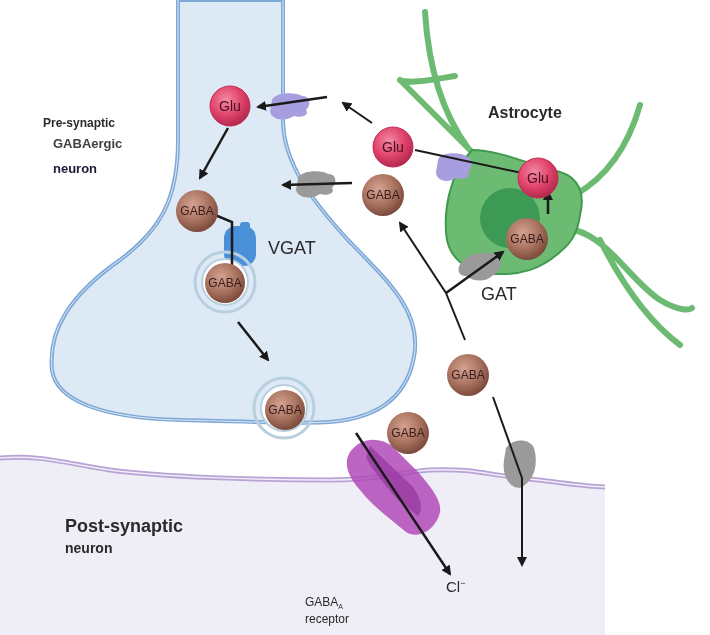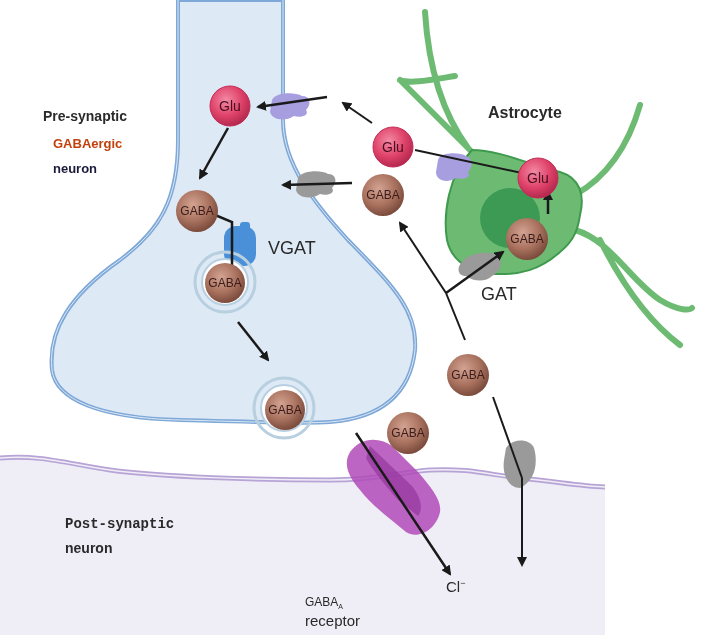--- a/index.html
+++ b/index.html
@@ -135,28 +135,28 @@
     <circle cx="468" cy="375" r="21" fill="url(#gabaGrad)"></circle>
     <text x="468" y="375" class="mol-text">GABA</text>
   </g>
   <g>
     <circle cx="408" cy="433" r="21" fill="url(#gabaGrad)"></circle>
     <text x="408" y="433" class="mol-text">GABA</text>
   </g>
 </svg>
 
 
-<div class="lbl bold" style="left:43px;top:108px;font-size:14px;">Pre-synaptic</div>
-<div class="lbl bold" style="left:53px;top:136px;font-size:13px;color:#c2410c;">GABAergic</div>
+<div class="lbl bold" style="left:43px;top:116px;font-size:12px;">Pre-synaptic</div>
+<div class="lbl bold" style="left:53px;top:136px;font-size:13px;color:#404040;">GABAergic</div>
 <div class="lbl bold" style="left:53px;top:161px;font-size:13px;color:#1a1a3a;">neuron</div>
 <div class="lbl bold" style="left:488px;top:104px;font-size:16px;">Astrocyte</div>
 <div class="lbl" style="left:268px;top:238px;font-size:18px;">VGAT</div>
 <div class="lbl" style="left:481px;top:284px;font-size:18px;">GAT</div>
-<div class="lbl bold" style="left:65px;top:516px;font-size:14px;font-family:Liberation Mono, monospace;">Post-synaptic</div>
+<div class="lbl bold" style="left:65px;top:516px;font-size:18px;">Post-synaptic</div>
 <div class="lbl bold" style="left:65px;top:540px;font-size:14px;">neuron</div>
 <div class="lbl" style="left:305px;top:595px;font-size:12px;">
   <span>GABA</span><sub style="font-size:7px;">A</sub>
 </div>
-<div class="lbl" style="left:305px;top:612px;font-size:15px;">receptor</div>
+<div class="lbl" style="left:305px;top:612px;font-size:12px;">receptor</div>
 <div class="lbl" style="left:446px;top:578px;font-size:15px;">
   <span>Cl</span><sup style="font-size:9px;">−</sup>
 </div>
 </div>
 
 </body></html>

